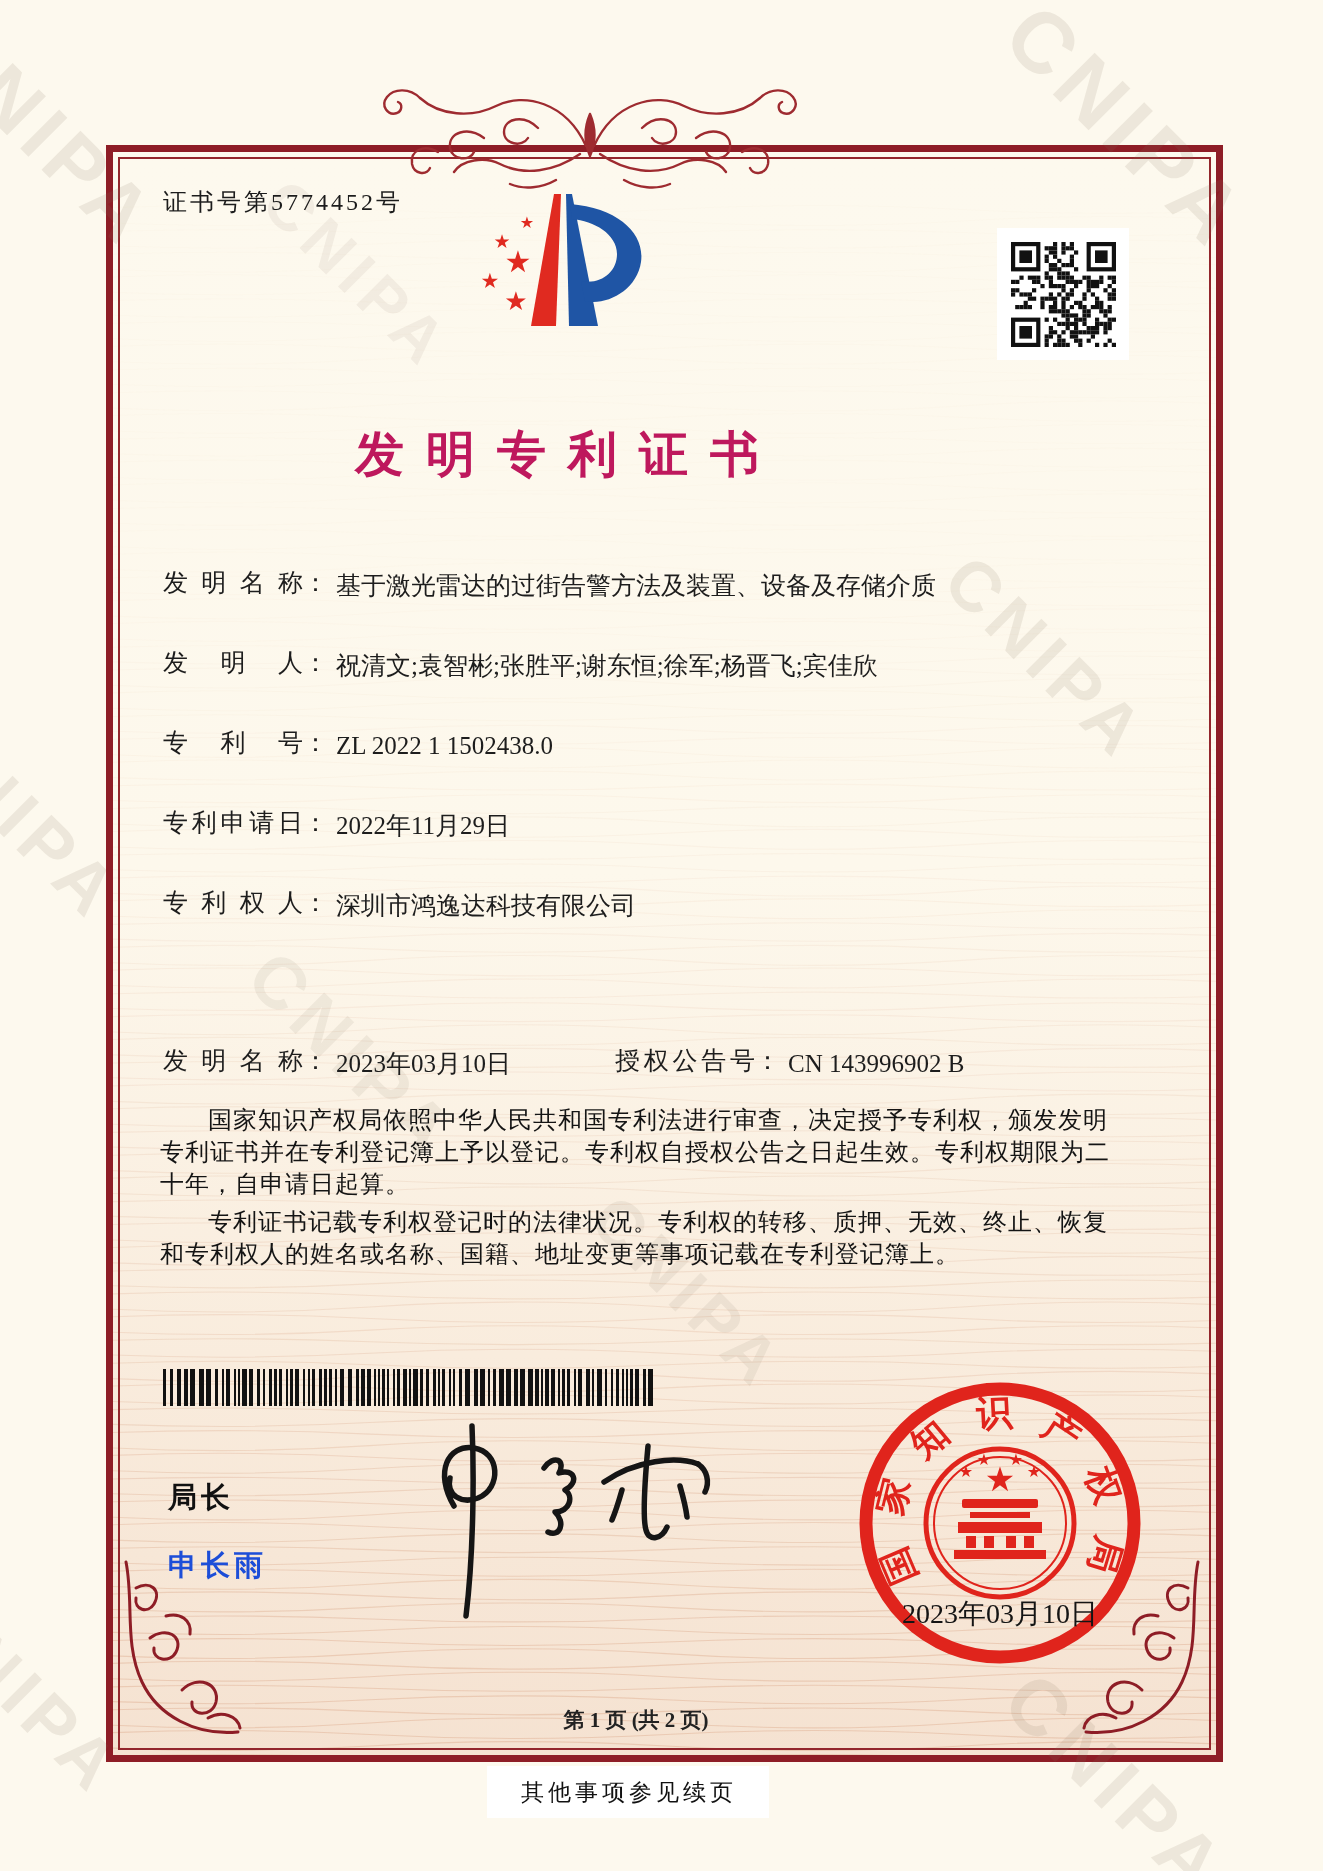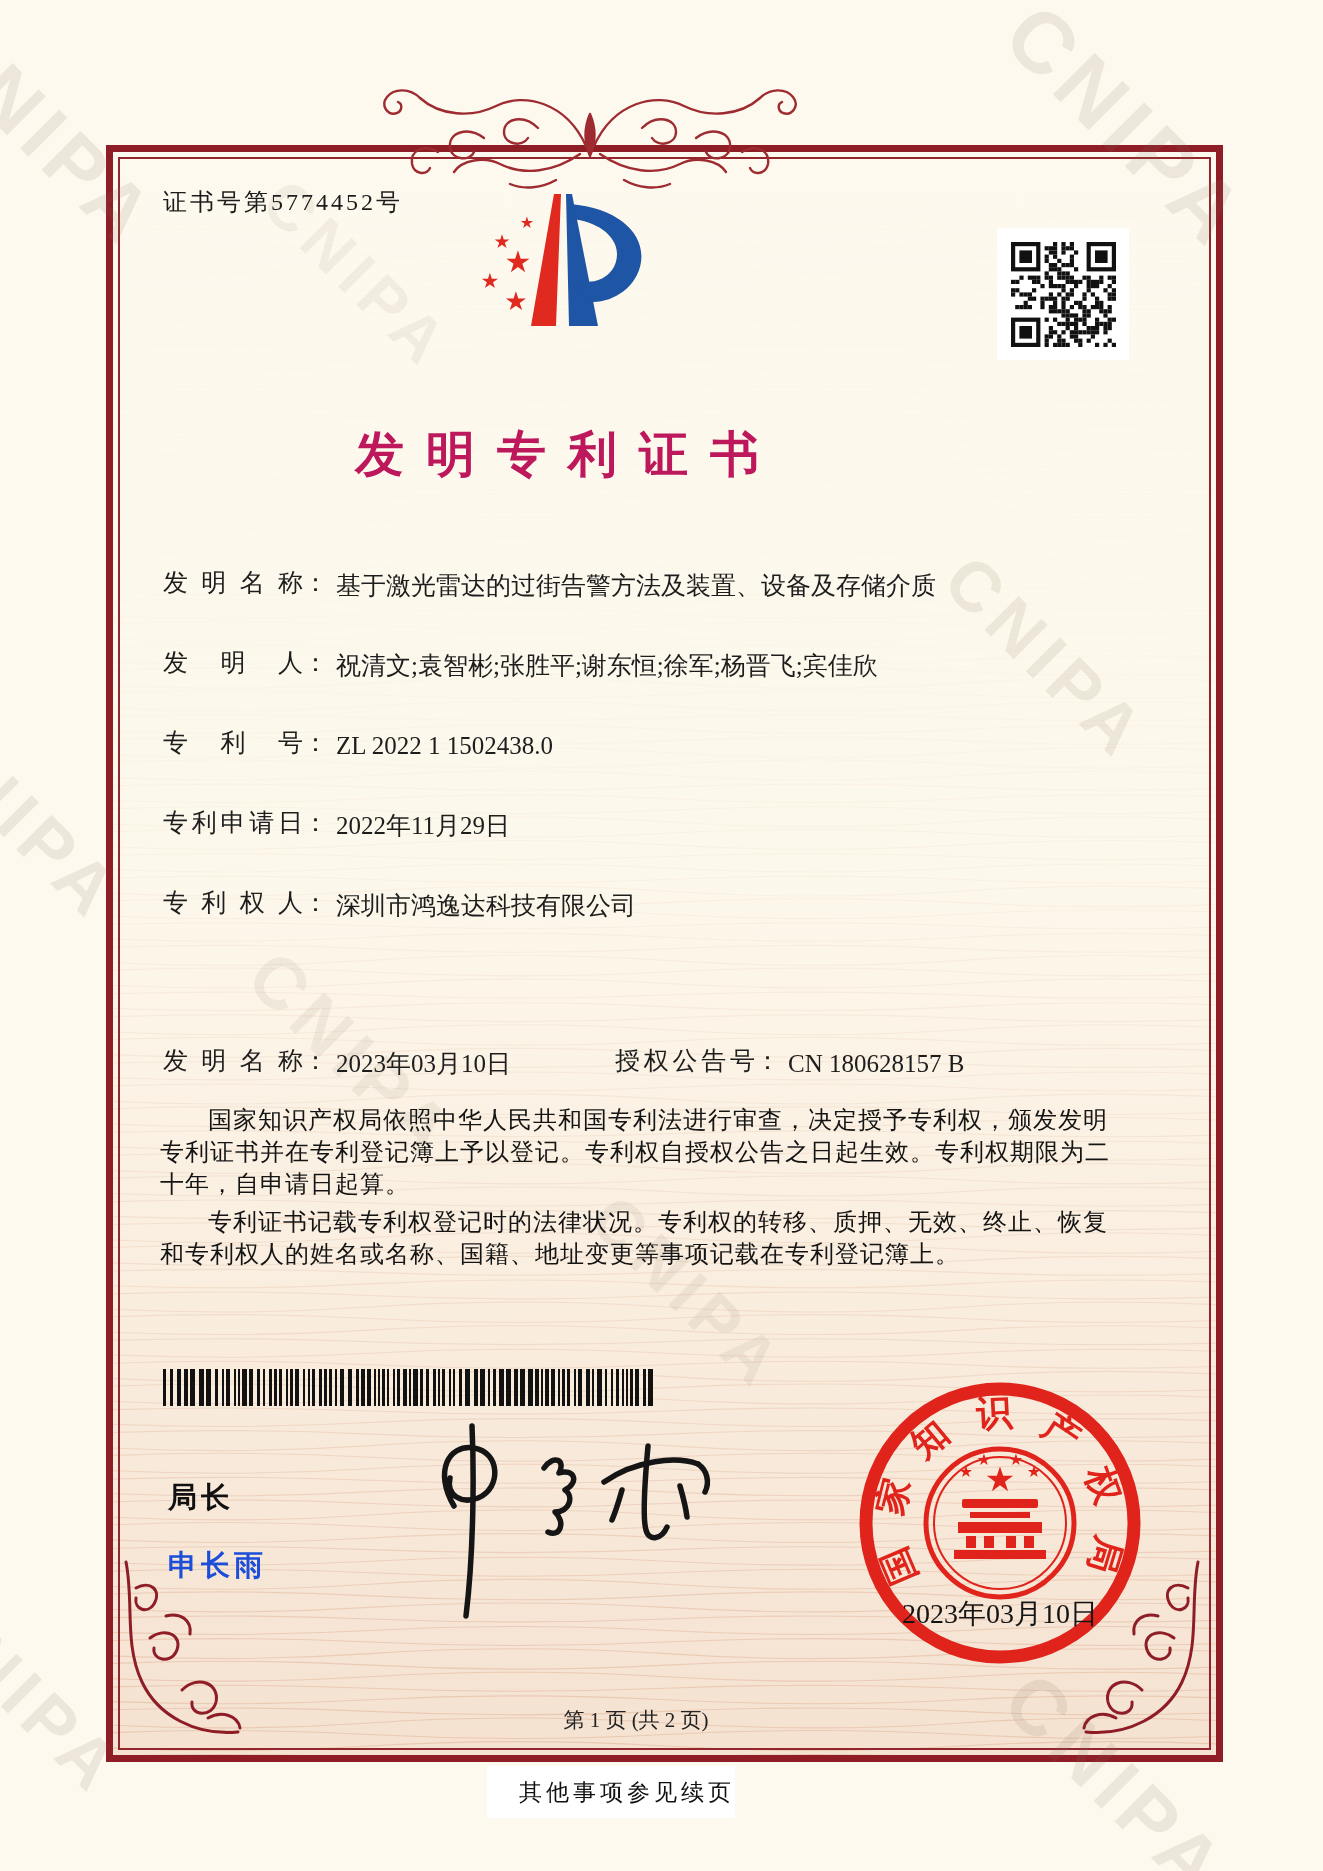--- a/index.html
+++ b/index.html
@@ -42,23 +42,23 @@
   #legal p{margin:0 0 6px 0;text-indent:2em;}
 
   #barcode{left:163px;top:1369px;width:497px;height:37px;}
   #director-role{left:168px;top:1478px;font-size:29px;font-weight:700;color:#111;
         font-family:"Liberation Sans","DejaVu Sans",sans-serif;letter-spacing:4px;}
   #director-name{left:168px;top:1546px;font-size:29px;font-weight:700;color:#1d4ed8;
         font-family:"Liberation Sans","DejaVu Sans",sans-serif;letter-spacing:4px;}
   #signature{left:392px;top:1410px;width:345px;height:220px;}
   #seal{left:848px;top:1373px;width:305px;height:305px;z-index:6;}
 
-  #page-num{left:106px;top:1706px;width:1060px;text-align:center;font-size:21px;color:#222;}
+  #page-num{left:106px;top:1706px;width:1060px;text-align:center;font-size:21px;color:#222;font-weight:bold;}
   #cont-box{left:487px;top:1766px;width:248px;height:52px;background:#ffffff;z-index:7;
-            display:flex;align-items:center;justify-content:flex-end;}
+            display:flex;align-items:center;justify-content:flex-start;padding-left:34px;}
   #cont-box span{font-size:23px;color:#111;letter-spacing:4px;}
 
   .corner-orn{position:absolute;z-index:6;pointer-events:none;}
   #dragons{position:absolute;left:368px;top:80px;width:444px;height:125px;z-index:6;}
 </style>
 </head>
 <body>
 
 <div id="page">
 
@@ -501,21 +501,21 @@
   </div>
   <div class="abs field" style="top:806px;">
     <span class="flabel">专利申请日</span><span class="fcolon">：</span><span class="fvalue">2022年11月29日</span>
   </div>
   <div class="abs field" style="top:886px;">
     <span class="flabel">专利权人</span><span class="fcolon">：</span><span class="fvalue">深圳市鸿逸达科技有限公司</span>
   </div>
   <div class="abs field" style="top:1044px;width:960px;">
     <span class="flabel">发明名称</span><span class="fcolon">：</span><span class="fvalue">2023年03月10日</span>
     <span class="pair2">
-      <span class="flabel">授权公告号</span><span class="fcolon">：</span><span class="fvalue">CN 180628157 B</span>
+      <span class="flabel">授权公告号</span><span class="fcolon">：</span><span class="fvalue">CN 143996902 B</span>
     </span>
   </div>
 
   <div id="legal" class="abs">
     <p>国家知识产权局依照中华人民共和国专利法进行审查，决定授予专利权，颁发发明专利证书并在专利登记簿上予以登记。专利权自授权公告之日起生效。专利权期限为二十年，自申请日起算。</p>
     <p>专利证书记载专利权登记时的法律状况。专利权的转移、质押、无效、终止、恢复和专利权人的姓名或名称、国籍、地址变更等事项记载在专利登记簿上。</p>
   </div>
 
   <svg id="barcode" class="abs" viewBox="0 0 497 37">
       <rect x="0" y="0" width="3" height="37" fill="#111"></rect>

